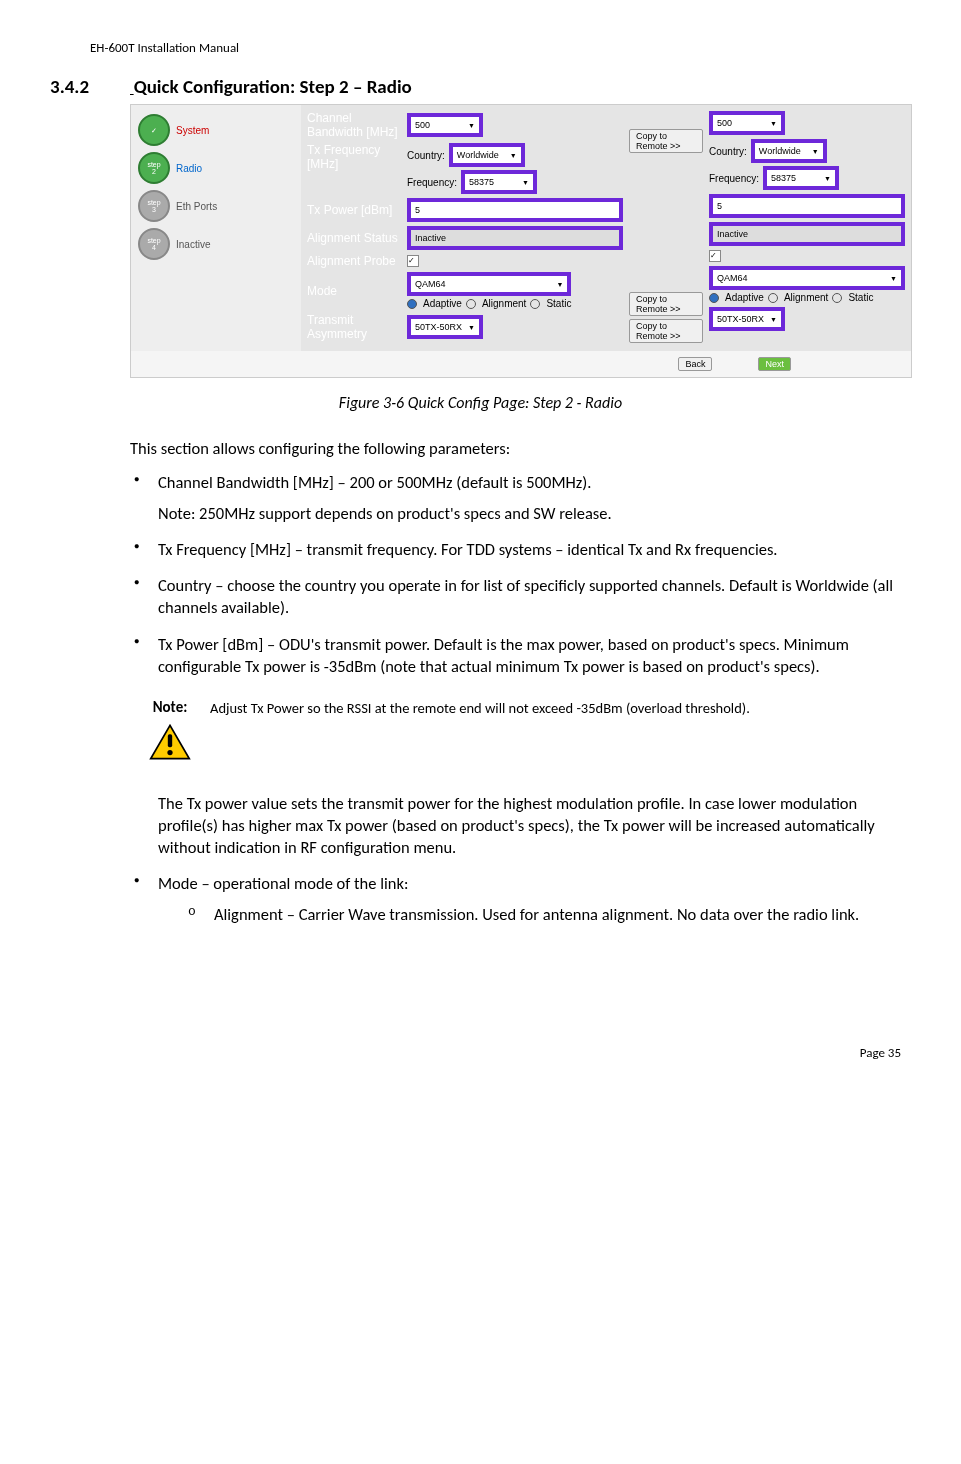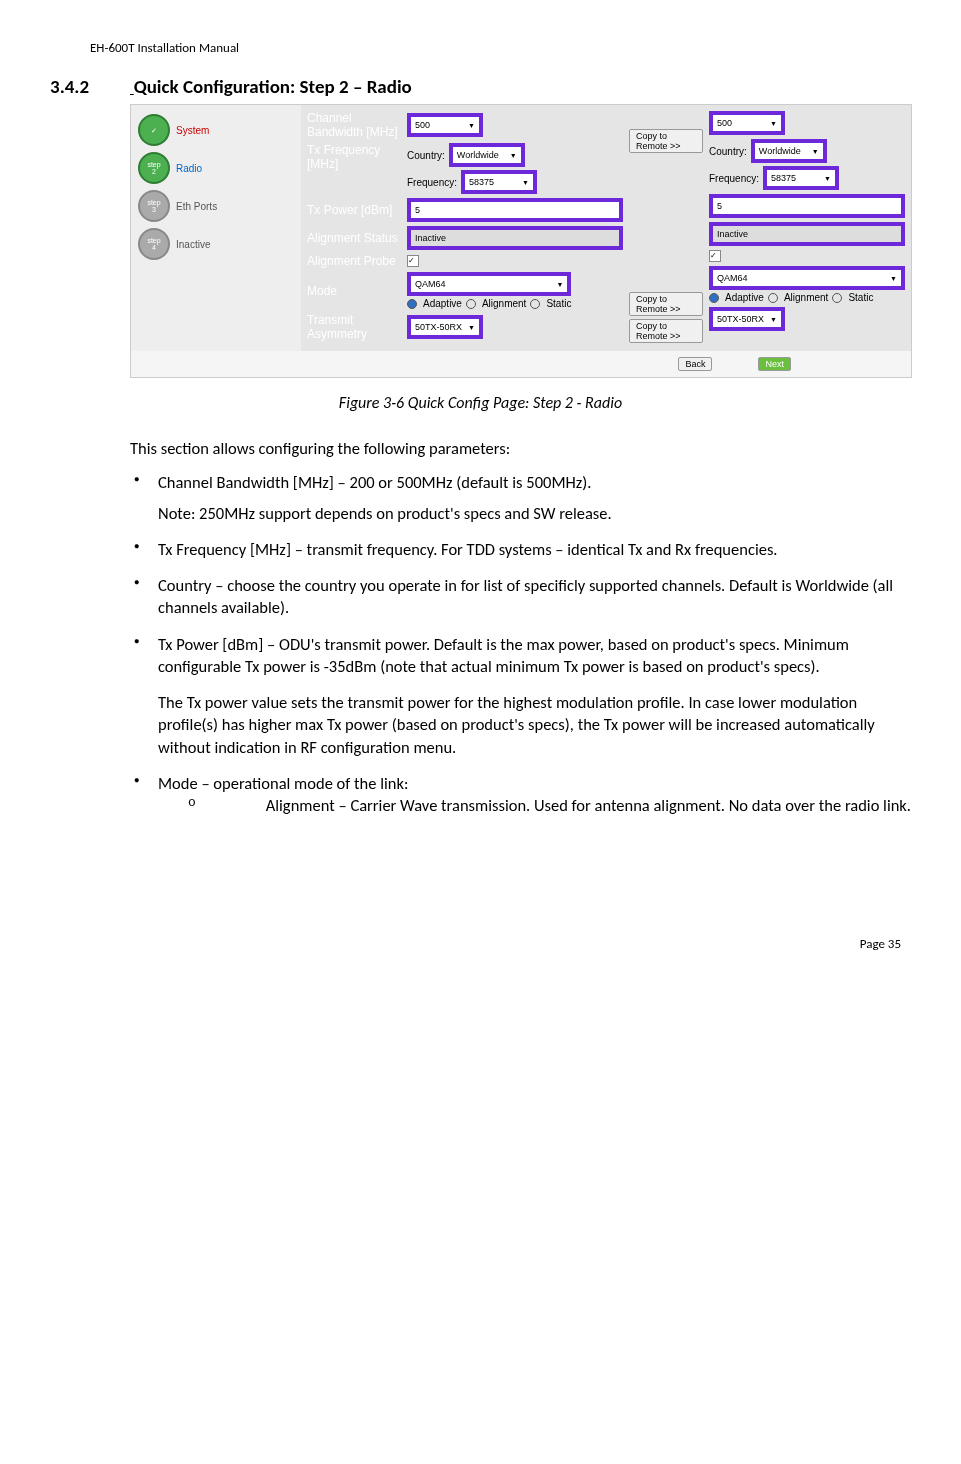--- a/index.html
+++ b/index.html
@@ -155,21 +155,21 @@
     height:38px;
   }
   .note-right {
     flex:1;
     font-size:14.5px;
     padding-top:2px;
   }
   ol.sub-list {
     list-style:none;
     padding-left:30px;
-    text-align:right;
+    margin-top:8px;
   }
   ol.sub-list li {
     position:relative;
     padding-left:26px;
     margin-bottom:10px;
   }
   ol.sub-list li::before{
     content:"o";
     position:absolute;
     left:0;
@@ -377,20 +377,31 @@
       <span>Tx Frequency [MHz] – transmit frequency. For TDD systems – identical Tx and Rx frequencies.</span>
     </li>
     <li>
       <span>Country – choose the country you operate in for list of specificly supported channels. Default is Worldwide (all channels available).</span>
     </li>
     <li>
       <span>Tx Power [dBm] – ODU's transmit power. Default is the max power, based on product's specs. Minimum configurable Tx power is -35dBm (note that actual minimum Tx power is based on product's specs).</span>
     </li>
   </ul>
 
+  <div class="note-box">
+    <div class="note-left">
+      <div class="note-label">Note:</div>
+      <svg class="warning-icon" viewBox="0 0 48 42">
+        <polygon points="24,2 46,40 2,40" fill="#ffcc00" stroke="#000" stroke-width="2"></polygon>
+        <rect x="21.5" y="12" width="5" height="15" rx="2" fill="#000"></rect>
+        <circle cx="24" cy="33" r="3" fill="#000"></circle>
+      </svg>
+    </div>
+    <div class="note-right">Adjust Tx Power so the RSSI at the remote end will not exceed -35dBm (overload threshold).</div>
+  </div>
 
   <div style="margin-bottom:14px; padding-left:28px;">The Tx power value sets the transmit power for the highest modulation profile. In case lower modulation profile(s) has higher max Tx power (based on product's specs), the Tx power will be increased automatically without indication in RF configuration menu.</div>
 
   <ul class="main-list">
     <li>
       <span>Mode – operational mode of the link:</span>
       <ol class="sub-list">
         <li>Alignment – Carrier Wave transmission. Used for antenna alignment. No data over the radio link.</li>
       </ol>
     </li>

